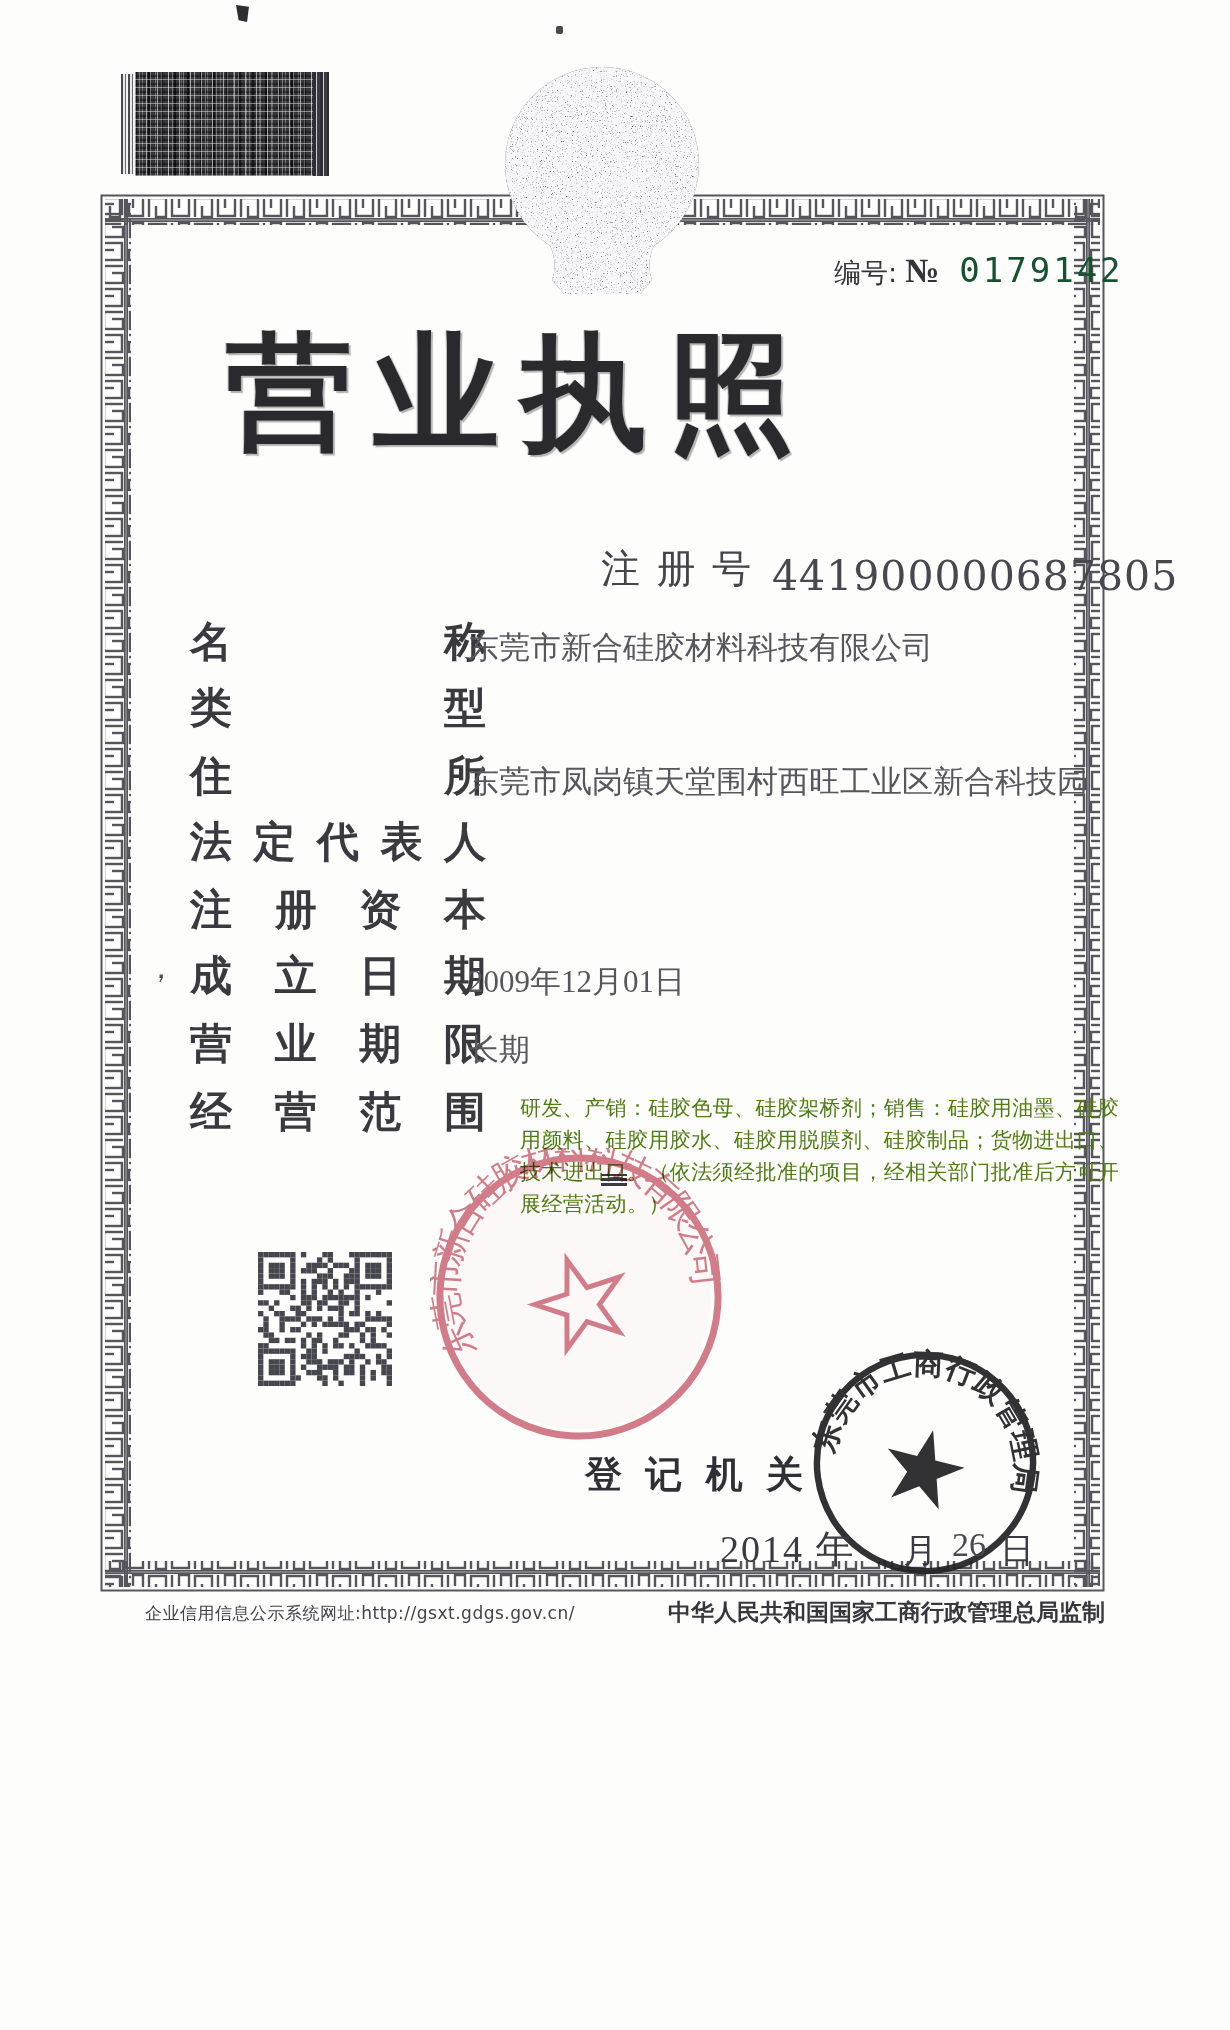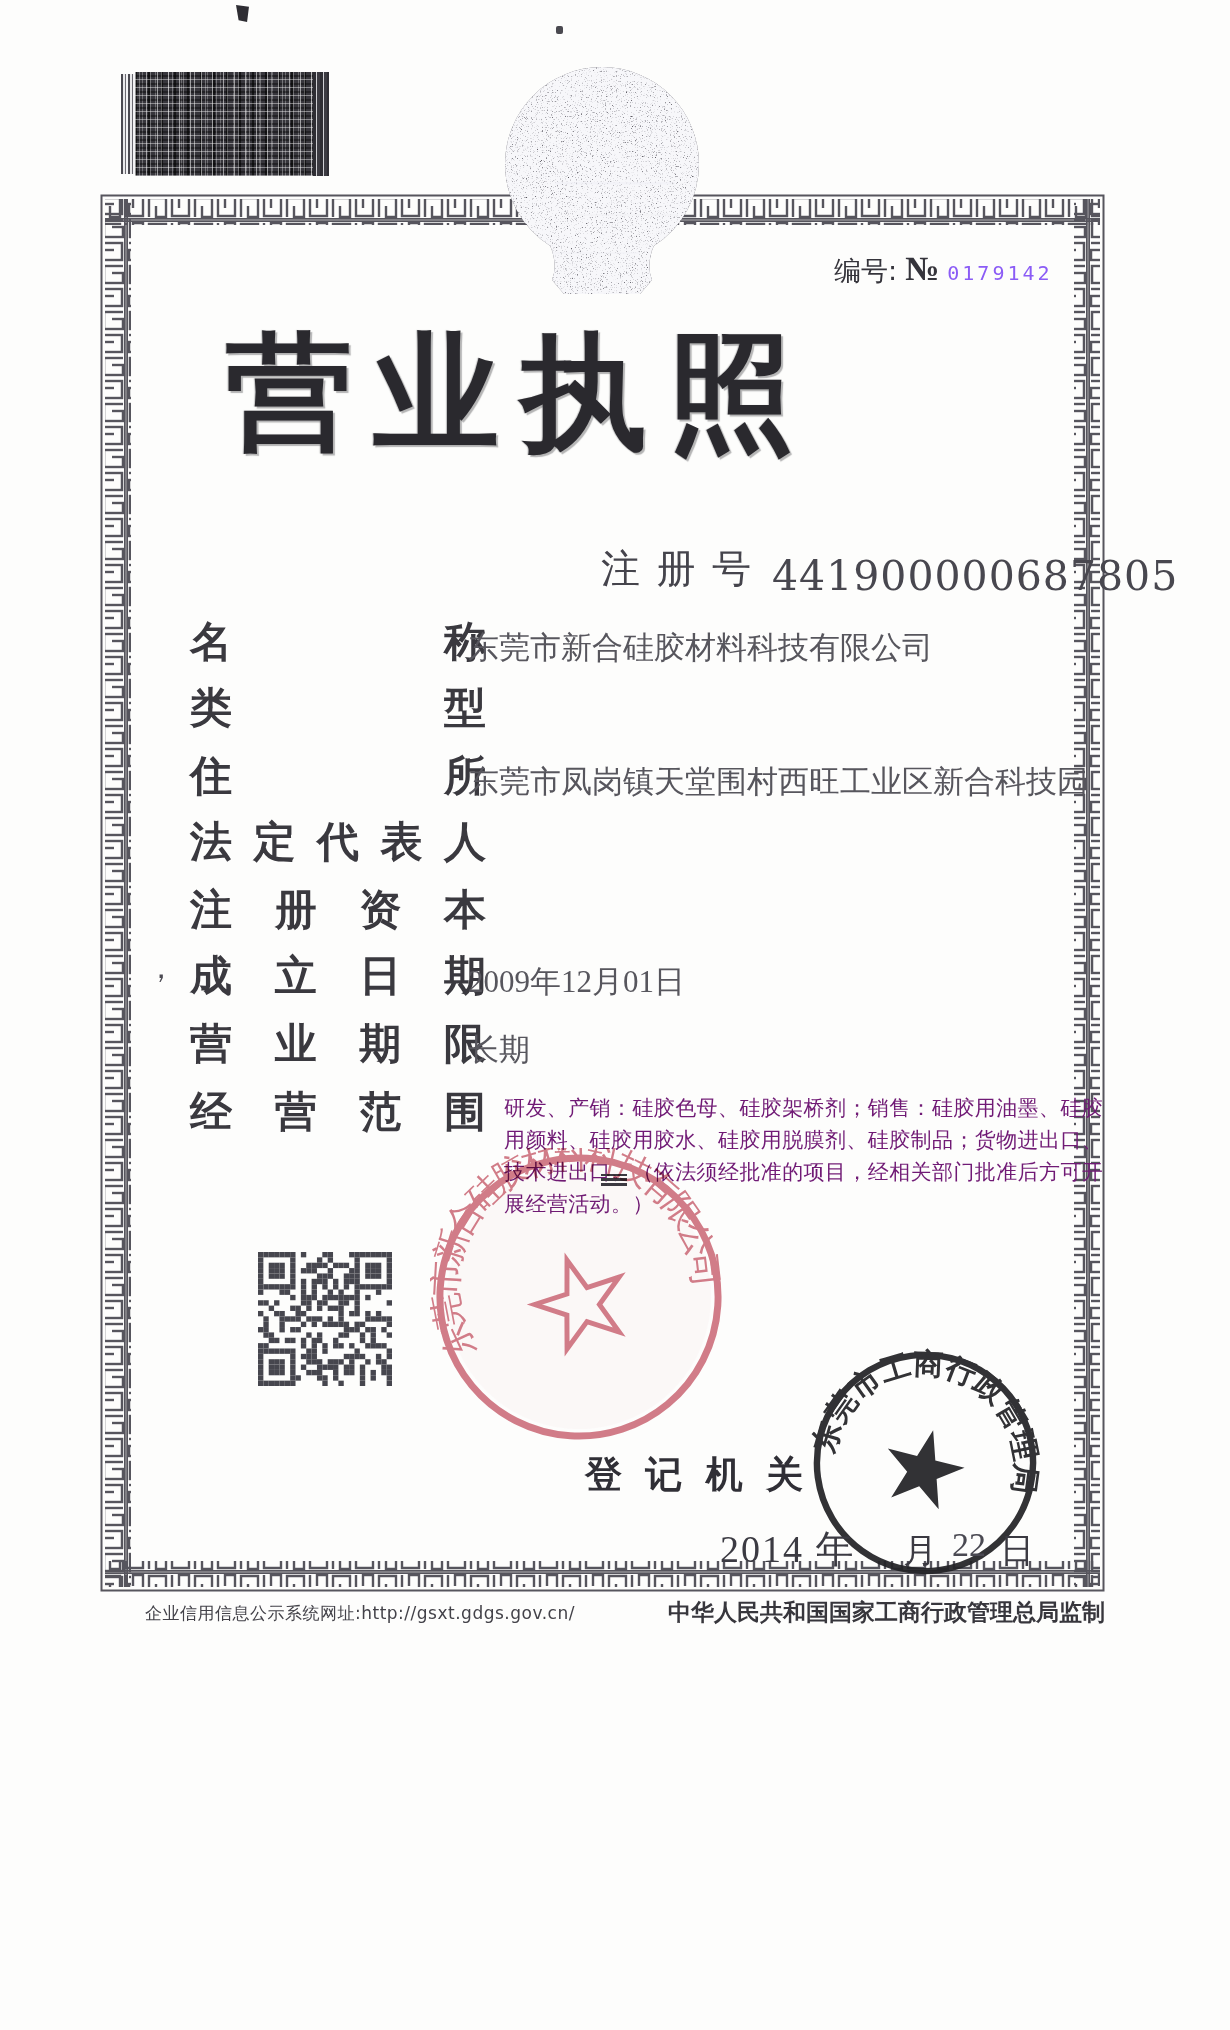--- a/index.html
+++ b/index.html
@@ -29,21 +29,21 @@
   .frame{position:absolute;left:100px;top:194px;z-index:1;}
   
   .emblem{position:absolute;left:500px;top:64px;z-index:2;}
   
   .serial-line{
     position:absolute;left:834px;top:250px;z-index:3;display:flex;align-items:baseline;gap:8px;
     color:#35343b;
   }
   .serial-label{font-size:27px;font-family:"DejaVu Sans",sans-serif;}
   .serial-mark{font-size:34px;font-weight:bold;font-family:"Liberation Serif",serif;}
-  .serial-number{font-size:20px;letter-spacing:3px;font-family:"DejaVu Sans Mono",monospace;color:#8b5cf6;}
+  .serial-number{font-size:34px;letter-spacing:3px;font-family:"DejaVu Sans Mono",monospace;color:#14532d;margin-left:12px;}
   .justify-chars{display:flex;justify-content:space-between;}
   .title{
     position:absolute;left:226px;top:318px;width:568px;z-index:3;
     font-size:126px;line-height:1.2;font-weight:900;color:#2a292e;
     text-shadow:2px 2px 1px rgba(45,45,50,.35), -1px 0 1px rgba(45,45,50,.28);
   }
   .regno-line{position:absolute;left:0;top:540px;width:1230px;height:60px;z-index:3;}
   .regno-label{
     position:absolute;left:601px;top:2px;width:150px;
     font-size:39px;font-weight:500;color:#45444c;
@@ -56,21 +56,21 @@
   .r0{top:618px;} .r1{top:684px;} .r2{top:752px;} .r3{top:818px;}
   .r4{top:886px;} .r5{top:952px;} .r6{top:1020px;} .r7{top:1088px;}
   .field-label{
     position:absolute;left:190px;top:0;width:296px;
     font-size:42px;line-height:1.15;font-weight:600;color:#3a393f;
   }
   .field-value{
     position:absolute;left:468px;top:11px;width:640px;
     font-size:31px;line-height:1.2;color:#57565d;
   }
-  .scope-value{left:504px;top:5px;width:602px;font-size:21px;line-height:1.52;letter-spacing:.4px;color:#701a75;}
+  .scope-value{left:520px;top:5px;width:602px;font-size:21px;line-height:1.52;letter-spacing:.4px;color:#4d7c0f;}
   
   .qr{position:absolute;left:258px;top:1252px;width:134px;height:134px;z-index:3;}
   .qr svg{width:134px;height:134px;fill:#46464e;}
   
   .seal-red{
     position:absolute;left:430px;top:1148px;width:298px;height:298px;z-index:4;
     opacity:.72;mix-blend-mode:multiply;
   }
   .seal-black{position:absolute;left:806px;top:1344px;width:238px;height:238px;z-index:4;opacity:.93;}
   .authority-line{
@@ -583,20 +583,20 @@
       <text font-size="30" fill="#232327" font-weight="bold">
         <textPath href="#blkArc" startOffset="2" textLength="305" lengthAdjust="spacing">东莞市工商行政管理局</textPath>
       </text>
       <polygon transform="translate(120,128)" points="0,-42 9.5,-13 39.9,-13 15.3,4.9 24.7,34 0,16.1 -24.7,34 -15.3,4.9 -39.9,-13 -9.5,-13" fill="#232327"></polygon>
     </g>
   </svg>
 
   <div class="date-line">
     <span class="date-year">2014 年</span>
     <span class="date-month">月</span>
-    <span class="date-day">22</span>
+    <span class="date-day">26</span>
     <span class="date-day-unit">日</span>
   </div>
 
   <div class="footer-left">企业信用信息公示系统网址:http://gsxt.gdgs.gov.cn/</div>
   <div class="footer-right">中华人民共和国国家工商行政管理总局监制</div>
 
 </div>
 
 </body></html>

